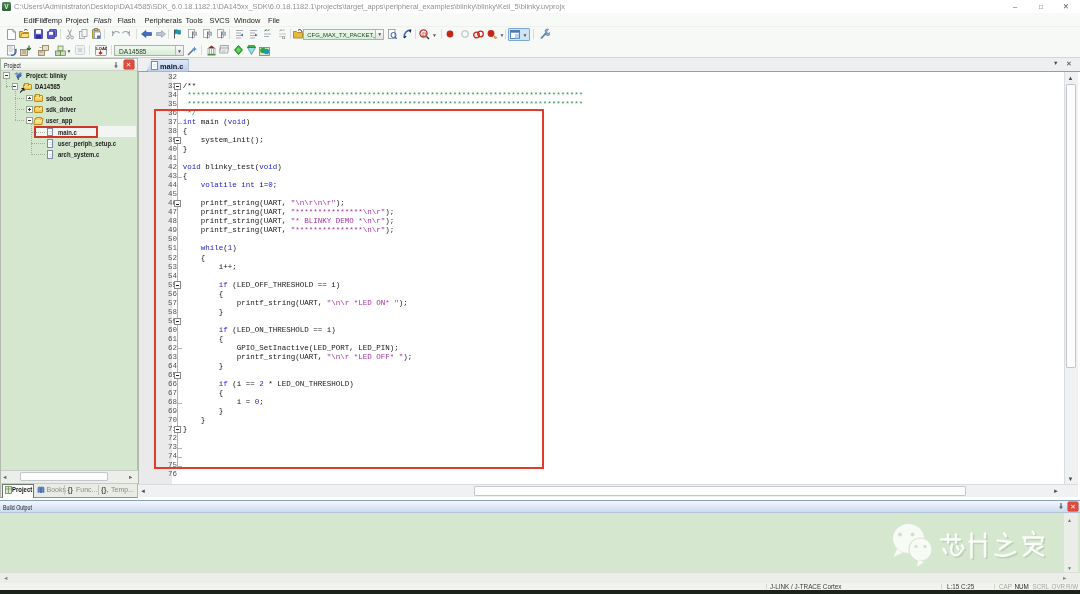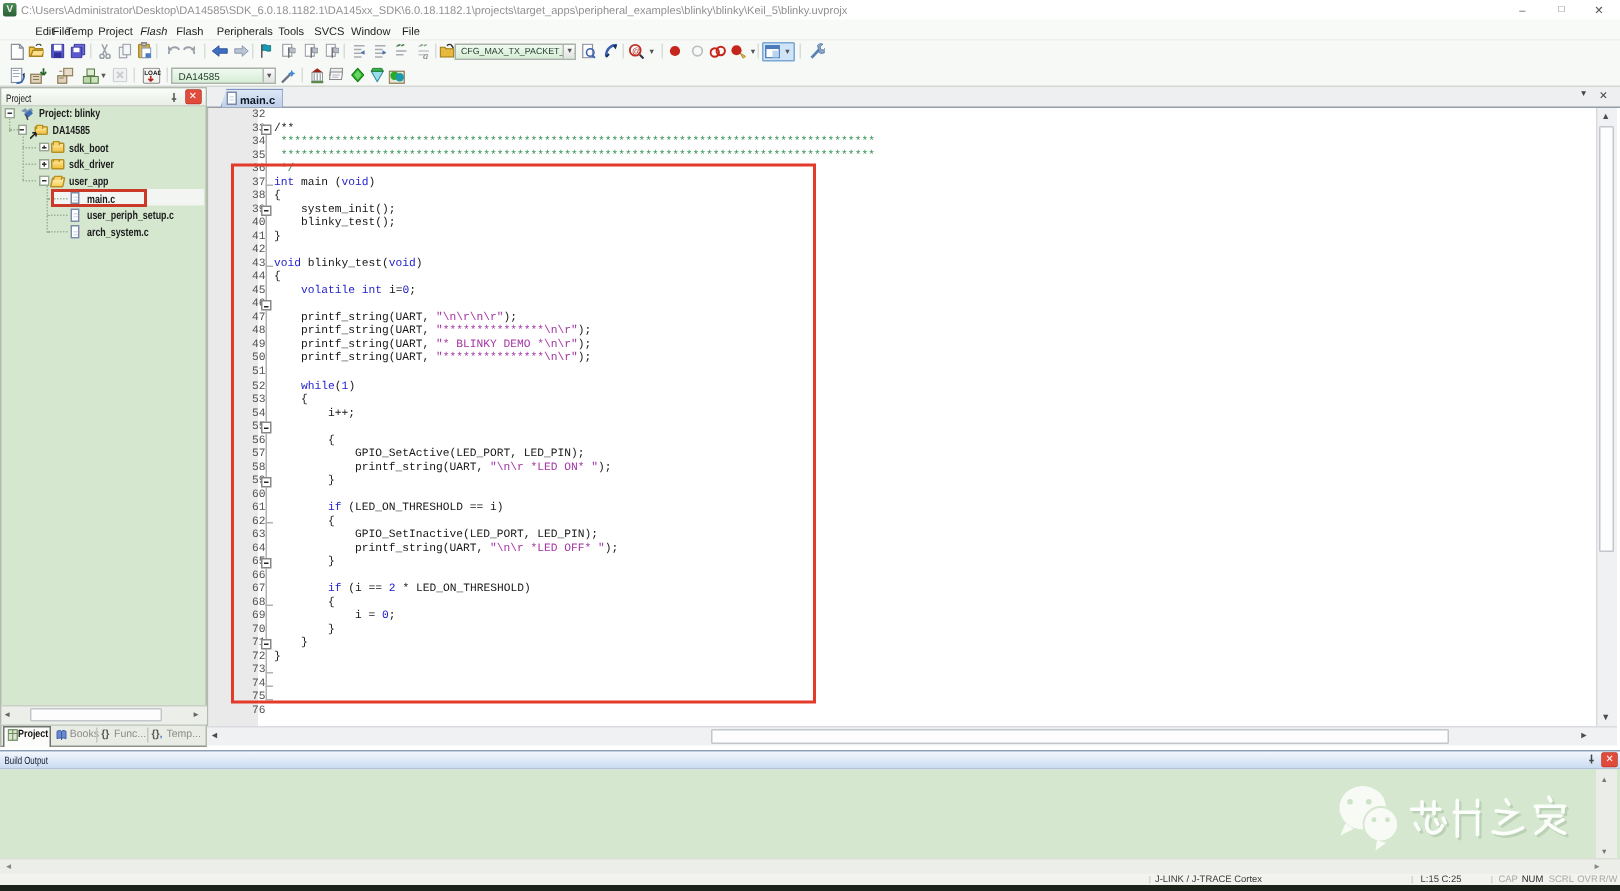--- a/index.html
+++ b/index.html
@@ -406,38 +406,37 @@
 <div class="abs" id="lnums">32<br>33<br>34<br>35<br>36<br>37<br>38<br>39<br>40<br>41<br>42<br>43<br>44<br>45<br>46<br>47<br>48<br>49<br>50<br>51<br>52<br>53<br>54<br>55<br>56<br>57<br>58<br>59<br>60<br>61<br>62<br>63<br>64<br>65<br>66<br>67<br>68<br>69<br>70<br>71<br>72<br>73<br>74<br>75<br>76</div>
 <div class="abs" id="code">
     <div> </div>
 <div>/**</div>
 <div class="cm"> ****************************************************************************************</div>
 <div class="cm"> ****************************************************************************************</div>
 <div class="cm"> */</div>
 <div><span class="kw">int</span> main (<span class="kw">void</span>)</div>
 <div>{</div>
 <div>    system_init();</div>
-<div>    blinky_test();</div>
 <div>}</div>
 <div> </div>
 <div><span class="kw">void</span> blinky_test(<span class="kw">void</span>)</div>
 <div>{</div>
 <div>    <span class="kw">volatile</span> <span class="kw">int</span> i=<span class="nm">0</span>;</div>
 <div> </div>
 <div>    printf_string(UART, <span class="str">"\n\r\n\r"</span>);</div>
 <div>    printf_string(UART, <span class="str">"***************\n\r"</span>);</div>
 <div>    printf_string(UART, <span class="str">"* BLINKY DEMO *\n\r"</span>);</div>
 <div>    printf_string(UART, <span class="str">"***************\n\r"</span>);</div>
 <div> </div>
 <div>    <span class="kw">while</span>(<span class="nm">1</span>)</div>
 <div>    {</div>
 <div>        i++;</div>
 <div> </div>
+<div>        <span class="kw">if</span> (LED_OFF_THRESHOLD == i)</div>
 <div>        {</div>
-<div>            GPIO_SetActive(LED_PORT, LED_PIN);</div>
 <div>            printf_string(UART, <span class="str">"\n\r *LED ON* "</span>);</div>
 <div>        }</div>
 <div> </div>
 <div>        <span class="kw">if</span> (LED_ON_THRESHOLD == i)</div>
 <div>        {</div>
 <div>            GPIO_SetInactive(LED_PORT, LED_PIN);</div>
 <div>            printf_string(UART, <span class="str">"\n\r *LED OFF* "</span>);</div>
 <div>        }</div>
 <div> </div>
 <div>        <span class="kw">if</span> (i == <span class="nm">2</span> * LED_ON_THRESHOLD)</div>

